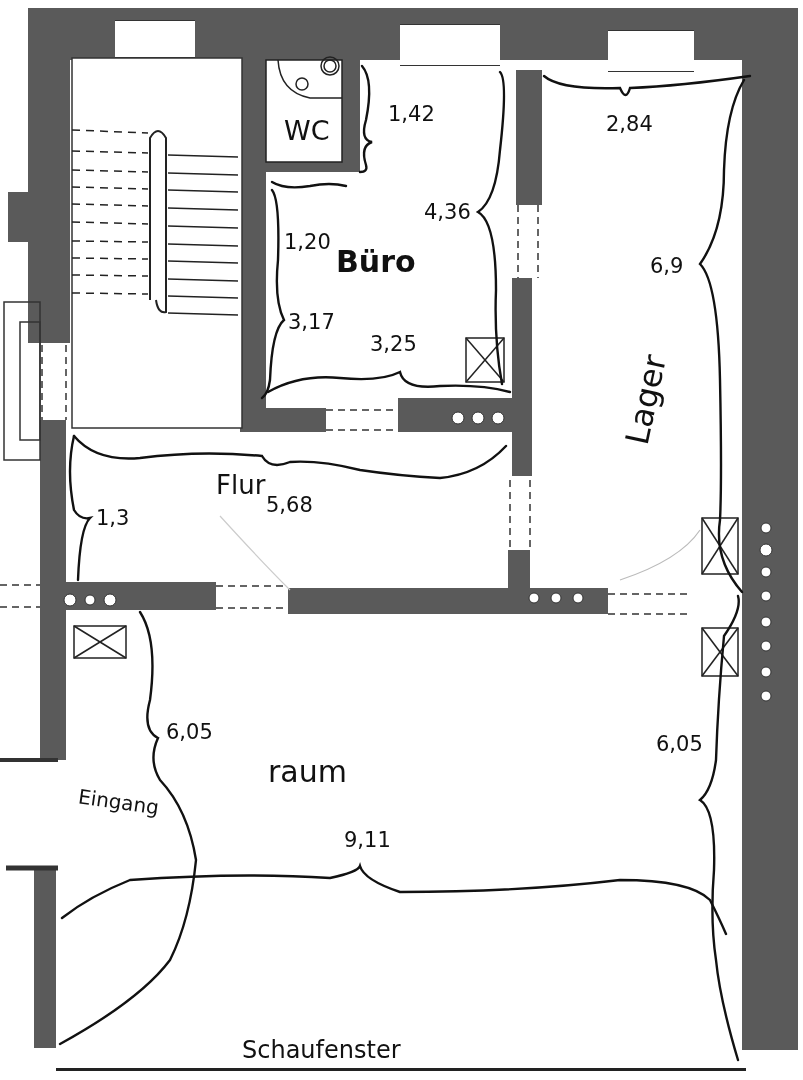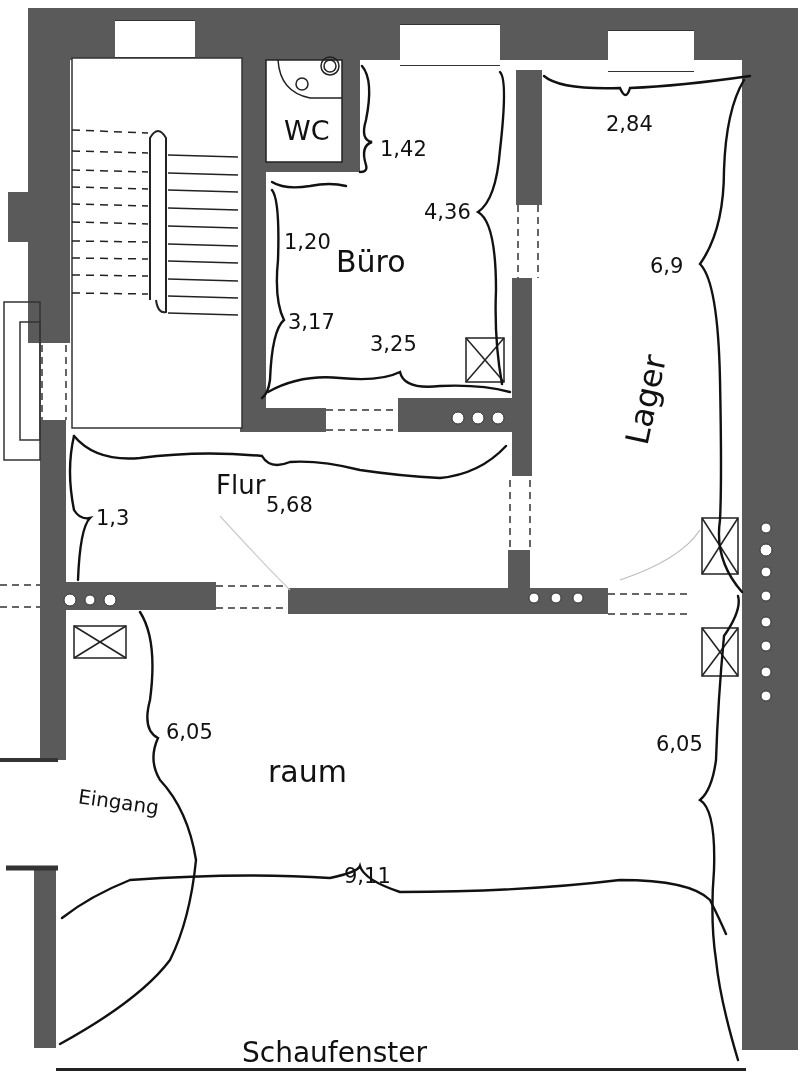--- a/index.html
+++ b/index.html
@@ -150,33 +150,33 @@
       <path d="M140 612 Q158 640 150 700 Q142 730 158 738 Q148 760 160 780 Q188 810 196 860 Q190 920 170 960 Q140 1000 60 1044"></path>
       <path d="M62 918 Q90 896 130 880 Q240 872 330 878 Q358 872 360 866 Q364 880 400 892 Q520 892 620 880 Q690 880 710 900 Q720 920 726 934"></path>
       <path d="M738 596 Q742 610 724 636 Q718 700 716 760 Q712 790 700 800 Q716 810 714 870 Q710 920 716 960 Q720 1000 738 1060"></path>
     </g>
 
     <path d="M620 580 Q680 560 700 530" stroke="#bbb" stroke-width="1.2" fill="none"></path>
     <path d="M220 516 Q260 560 290 590" stroke="#ccc" stroke-width="1.2" fill="none"></path>
   </svg>
 
   <div class="label room-name" style="left:284px;top:115px;font-size:27px;">WC</div>
-  <div class="label room-name" style="left:336px;top:244px;">Büro</div>
+  <div class="label room-name" style="left:336px;top:244px;font-weight:bold;">Büro</div>
   <div class="label room-name" style="left:598px;top:374px;transform:rotate(-78deg);transform-origin:left top;font-size:32px;top:440px;left:618px;">Lager</div>
   <div class="label room-name" style="left:216px;top:470px;font-size:26px;">Flur</div>
   <div class="label room-name" style="left:268px;top:754px;">raum</div>
 
-  <div class="label dim" style="left:380px;top:102px;margin-top:35px;">1,42</div>
+  <div class="label dim" style="left:388px;top:102px;">1,42</div>
   <div class="label small" style="left:284px;top:194px;font-size:21px;margin-top:36px;">1,20</div>
   <div class="label dim" style="left:424px;top:200px;">4,36</div>
   <div class="label dim" style="left:288px;top:310px;">3,17</div>
   <div class="label dim" style="left:370px;top:332px;">3,25</div>
   <div class="label dim" style="left:606px;top:112px;">2,84</div>
   <div class="label dim" style="left:650px;top:254px;text-align:right;">6,9</div>
   <div class="label dim" style="left:266px;top:458px;margin-top:35px;">5,68</div>
   <div class="label dim" style="left:96px;top:506px;">1,3</div>
   <div class="label dim" style="left:166px;top:720px;">6,05</div>
   <div class="label dim" style="left:656px;top:732px;">6,05</div>
-  <div class="label dim" style="left:344px;top:864px;">9,11</div>
+  <div class="label dim" style="left:344px;top:828px;">9,11</div>
 
   <div class="label small" style="left:78px;top:790px;transform:rotate(8deg);">Eingang</div>
-  <div class="label dim" style="left:242px;top:1036px;font-size:28px;">Schaufenster</div>
+  <div class="label dim" style="left:242px;top:1036px;font-size:24px;">Schaufenster</div>
 </div>
 
 </body></html>

